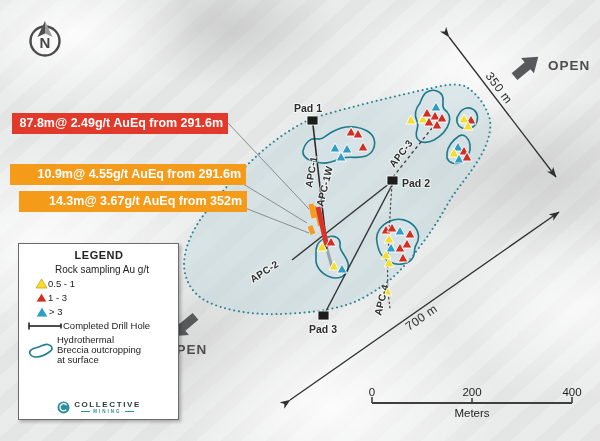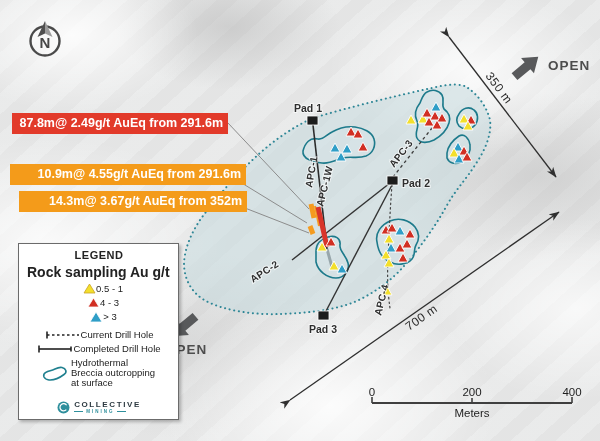--- a/index.html
+++ b/index.html
@@ -26,28 +26,28 @@
   .meas-label{font-size:12px;letter-spacing:.5px;stroke:none;fill:#2b2b2b;}
 
   .callout{position:absolute;height:21px;line-height:21px;color:#fff;font-weight:bold;
     font-size:12.5px;text-align:right;white-space:nowrap;padding:0 5px;box-sizing:border-box;}
   .open-text{position:absolute;font-weight:bold;font-size:13.5px;color:#4d4d4d;letter-spacing:1px;}
 
   .legend{position:absolute;left:18px;top:243px;width:161px;height:177px;background:#fff;
     border:1.5px solid #6b6b6b;box-shadow:2px 2px 3px rgba(0,0,0,.25);box-sizing:border-box;
     padding:5px 7px 4px 8px;display:flex;flex-direction:column;color:#222;}
   .legend-title{font-weight:bold;font-size:11px;text-align:center;letter-spacing:.5px;margin-bottom:3px;}
-  .legend-sub{font-weight:bold;font-size:14px;margin-bottom:2px;}
-  .legend-row{display:flex;align-items:center;min-height:13px;margin-bottom:1px;justify-content:center;}
+  .legend-sub{font-weight:normal;font-size:10px;margin-bottom:2px;margin-left:28px;}
+  .legend-row{display:flex;align-items:center;min-height:13px;margin-bottom:1px;}
   .legend-row .lab{font-size:9.5px;line-height:10px;}
   .legend-row.area{margin-top:2px;}
   .ico{flex:0 0 auto;display:block;}
   .tri-ico{margin-left:8px;}
   .legend-logo{margin-top:auto;display:flex;align-items:center;justify-content:center;gap:4px;padding-bottom:1px;}
-  .logo-text{display:flex;flex-direction:column;}
+  .logo-text{display:flex;flex-direction:column;align-items:center;}
   .logo-name{font-weight:bold;font-size:8px;letter-spacing:1.6px;color:#2c3940;}
   .logo-sub{display:flex;align-items:center;gap:3px;color:#2e8f9c;font-size:4.5px;letter-spacing:2px;font-weight:bold;}
   .logo-sub .dash{width:9px;height:1px;background:#2e8f9c;}
 
   .scalebar{position:absolute;left:360px;top:384px;}
 </style>
 </head>
 <body>
 
 <div class="stage">
@@ -201,36 +201,29 @@
     <div class="legend-row">
       <svg class="ico tri-ico" width="13" height="11">
         <polygon points="6.5,1 1,10 12,10" stroke="#c9a227" stroke-width="0.8" fill="#f3df2b"></polygon>
       </svg>
       <span class="lab">0.5 - 1</span>
     </div>
     <div class="legend-row">
       <svg class="ico tri-ico" width="13" height="11">
         <polygon points="6.5,1 1,10 12,10" stroke="#ffffff" stroke-width="0.8" fill="#d12f23"></polygon>
       </svg>
-      <span class="lab">4 - 3</span>
+      <span class="lab">1 - 3</span>
     </div>
     <div class="legend-row">
       <svg class="ico tri-ico" width="14" height="12">
         <polygon points="7,1 1,11 13,11" stroke="#ffffff" stroke-width="0.8" fill="#2f9ec7"></polygon>
       </svg>
       <span class="lab">&gt; 3</span>
     </div>
 
-    <div class="legend-row" style="margin-top:4px;">
-      <svg class="ico" width="36" height="10">
-        <line x1="2" y1="1.5" x2="2" y2="8.5" stroke="#222" stroke-width="1.6"></line>
-        <line x1="2" y1="5" x2="34" y2="5" stroke="#222" stroke-width="1.6" stroke-dasharray="2.5 2.5"></line>
-      </svg>
-      <span class="lab">Current Drill Hole</span>
-    </div>
     <div class="legend-row">
       <svg class="ico" width="36" height="10">
         <line x1="2" y1="1.5" x2="2" y2="8.5" stroke="#222" stroke-width="1.6"></line>
         <line x1="2" y1="5" x2="34" y2="5" stroke="#222" stroke-width="1.6"></line>
         <line x1="34" y1="2.5" x2="34" y2="7.5" stroke="#222" stroke-width="1.6"></line>
       </svg>
       <span class="lab">Completed Drill Hole</span>
     </div>
 
     <div class="legend-row area">

